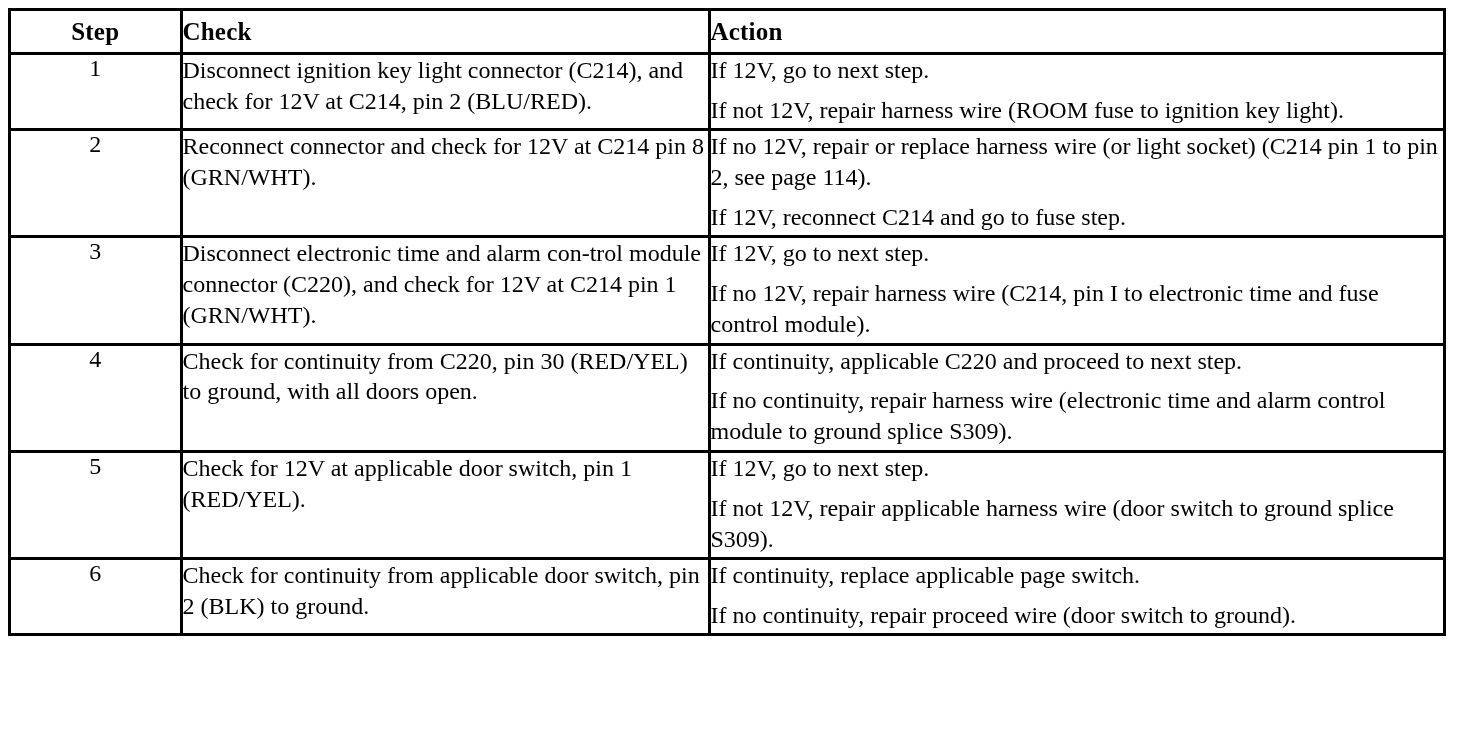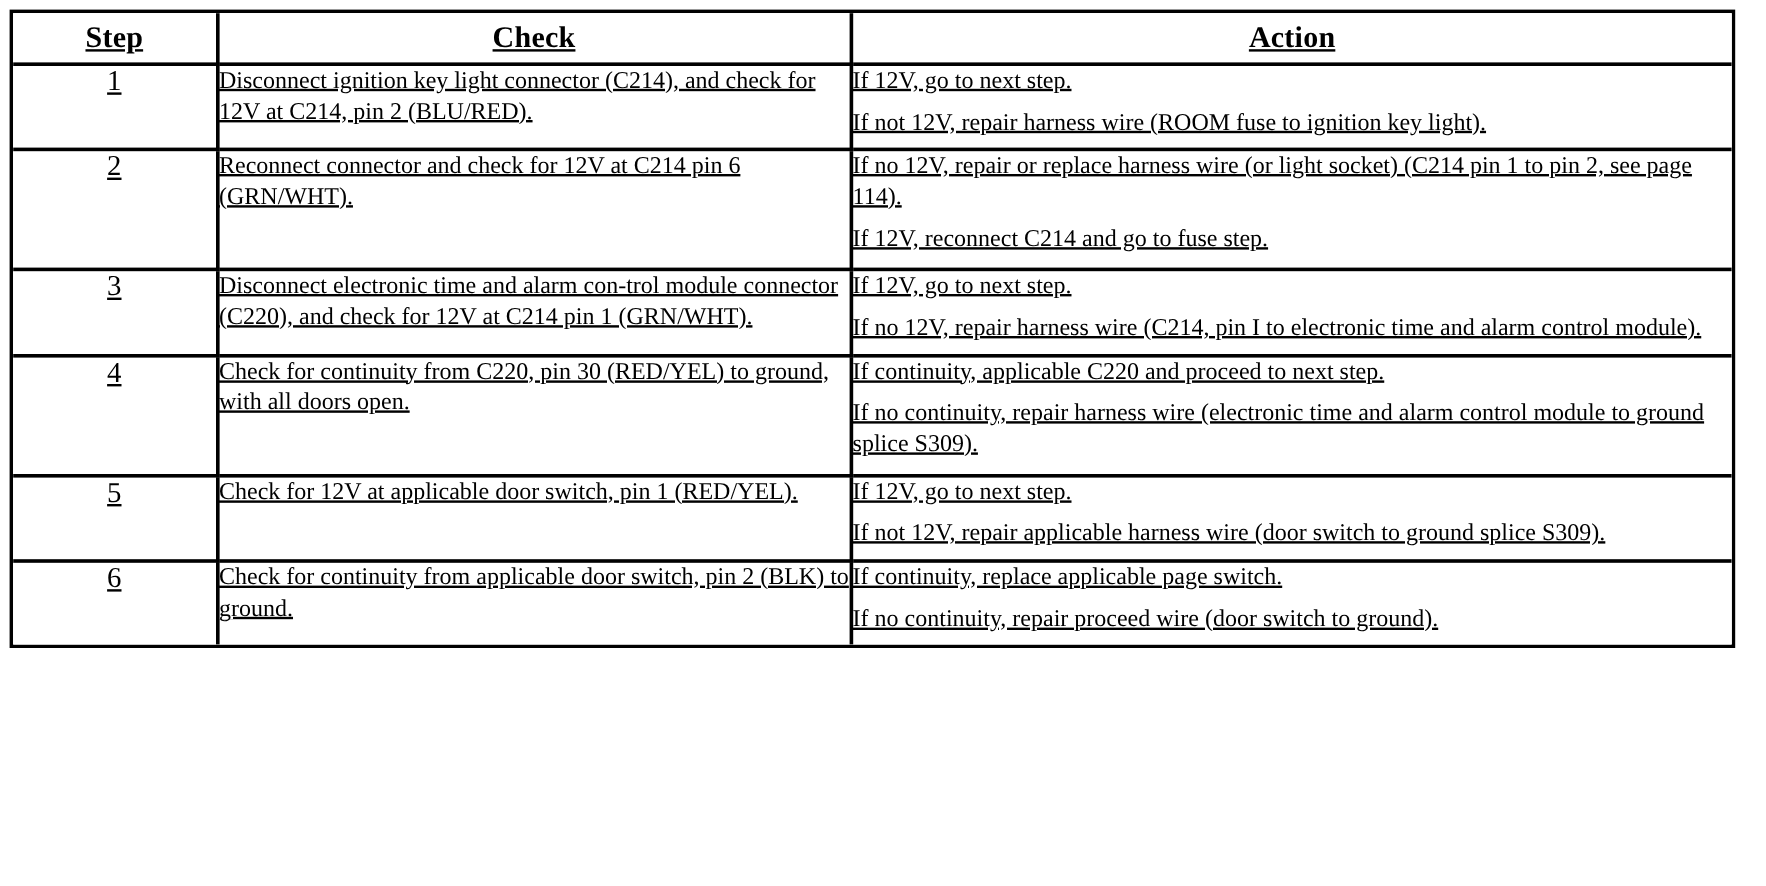--- a/index.html
+++ b/index.html
@@ -22,24 +22,23 @@
     height: 738px;
     background: #ffffff;
   }
 
   
   .tbl-wrap {
     position: absolute;
     left: 8px;
     top: 8px;
     width: 1438px;
-    height: 532px;
+    height: 628px;
     box-sizing: border-box;
     border: 3px solid #000;
-    text-decoration: underline;
   }
 
   table.troubleshoot {
     width: 100%;
     height: 100%;
     border-collapse: collapse;
     table-layout: fixed;
     background: #fff;
   }
 
@@ -64,33 +63,33 @@
     height: 41px;
     font-weight: bold;
     font-size: 25px;
     line-height: 41px;
     letter-spacing: 0.2px;
   }
   th.h-step {
     text-align: center;
   }
   th.h-check, th.h-action {
-    text-align: center;
+    text-align: left;
     padding-left: 18px;
   }
 
   
   td.step-cell {
     text-align: center;
     font-size: 24px;
     padding-top: 12px;
   }
   td.check-cell, td.action-cell {
     padding: 11px 10px 8px 18px;
-    font-size: 20px;
+    font-size: 24px;
     line-height: 1.29;
   }
   td.action-cell { padding-left: 16px; padding-right: 8px; margin-top: 16px; }
 
   .para { margin: 0 0 9px 0; }
   .para:last-child { margin-bottom: 0; }
 
   .check-cell .para { margin-bottom: 0; }
 
   
@@ -121,35 +120,35 @@
               <div class="para">Disconnect ignition key light connector (C214), and check for 12V at C214, pin 2 (BLU/RED).</div>
             </td>
             <td class="action-cell">
               <div class="para">If 12V, go to next step.</div>
               <div class="para">If not 12V, repair harness wire (ROOM fuse to ignition key light).</div>
             </td>
           </tr>
           <tr>
             <td class="step-cell">2</td>
             <td class="check-cell">
-              <div class="para">Reconnect connector and check for 12V at C214 pin 6 (GRN/WHT).</div>
+              <div class="para">Reconnect connector and check for 12V at C214 pin 8 (GRN/WHT).</div>
             </td>
             <td class="action-cell">
               <div class="para">If no 12V, repair or replace harness wire (or light socket) (C214 pin 1 to pin 2, see page 114).</div>
               <div class="para">If 12V, reconnect C214 and go to fuse step.</div>
             </td>
           </tr>
           <tr>
             <td class="step-cell">3</td>
             <td class="check-cell">
               <div class="para">Disconnect electronic time and alarm con-trol module connector (C220), and check for 12V at C214 pin 1 (GRN/WHT).</div>
             </td>
             <td class="action-cell">
               <div class="para">If 12V, go to next step.</div>
-              <div class="para">If no 12V, repair harness wire (C214, pin I to electronic time and alarm control module).</div>
+              <div class="para">If no 12V, repair harness wire (C214, pin I to electronic time and fuse control module).</div>
             </td>
           </tr>
           <tr>
             <td class="step-cell">4</td>
             <td class="check-cell">
               <div class="para">Check for continuity from C220, pin 30 (RED/YEL) to ground, with all doors open.</div>
             </td>
             <td class="action-cell">
               <div class="para">If continuity, applicable C220 and proceed to next step.</div>
               <div class="para">If no continuity, repair harness wire (electronic time and alarm control module to ground splice S309).</div>

